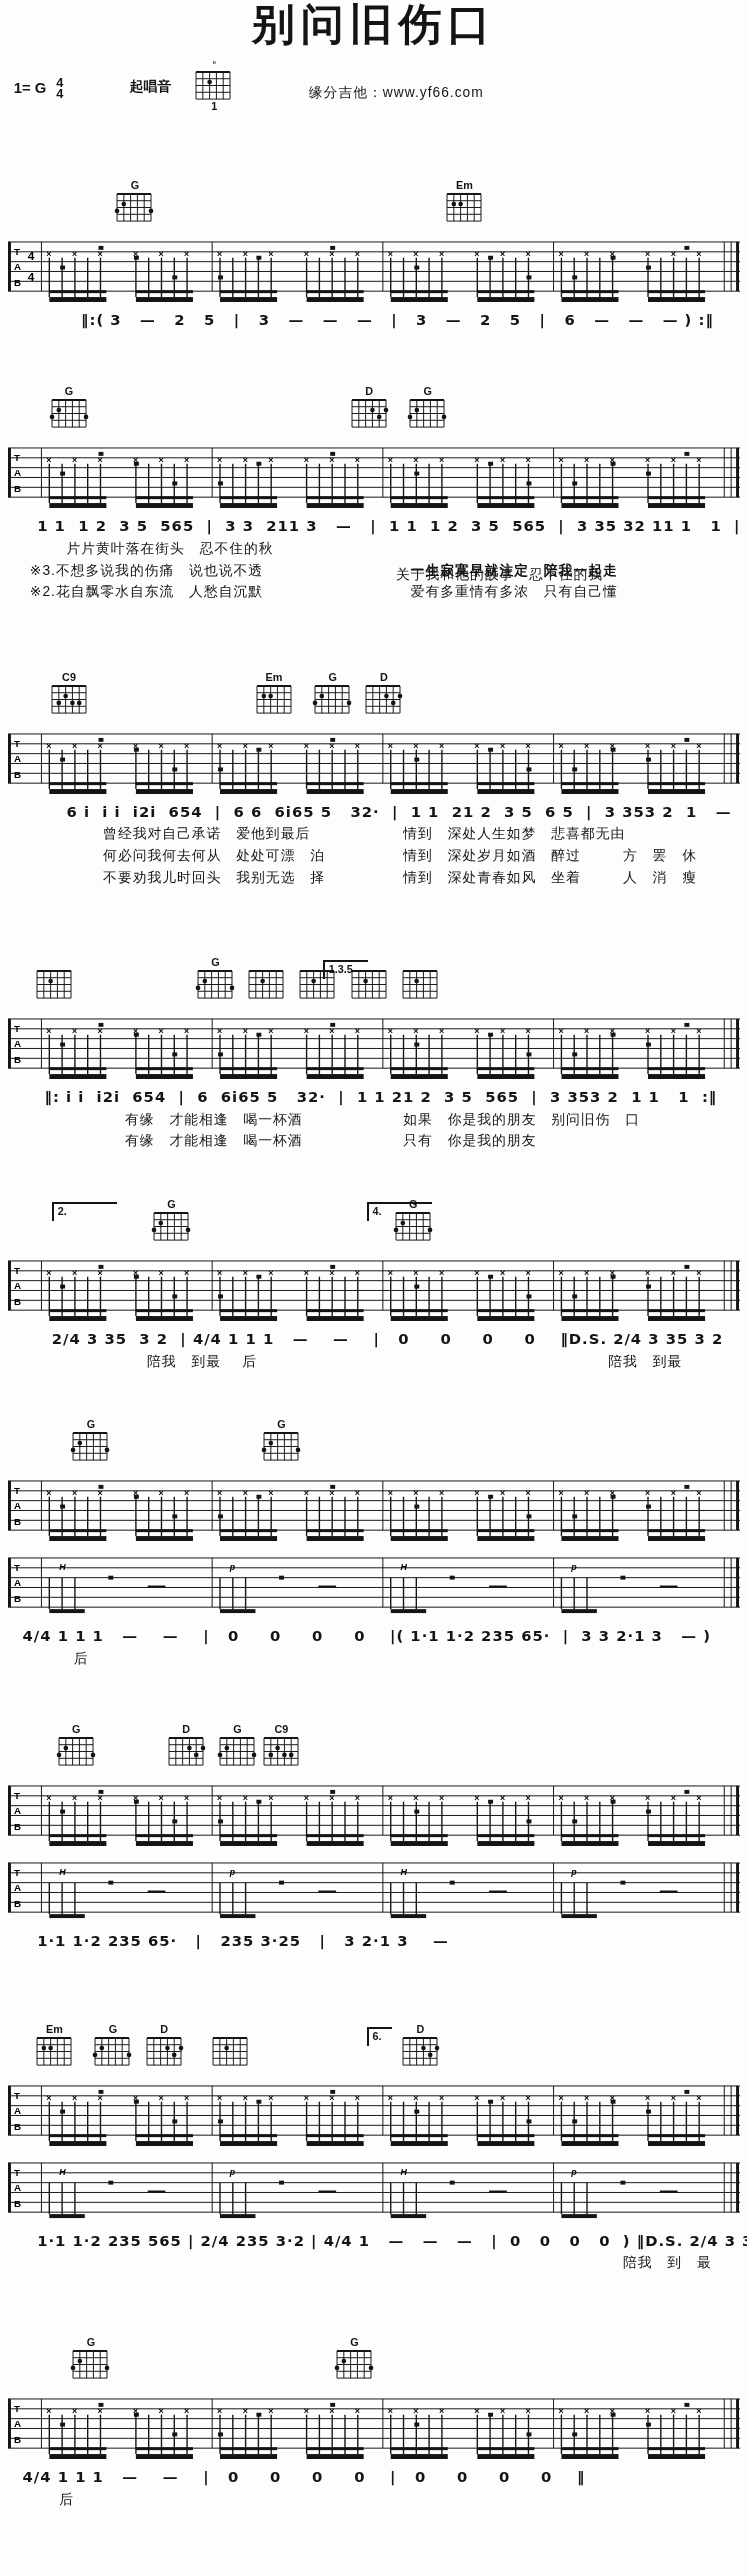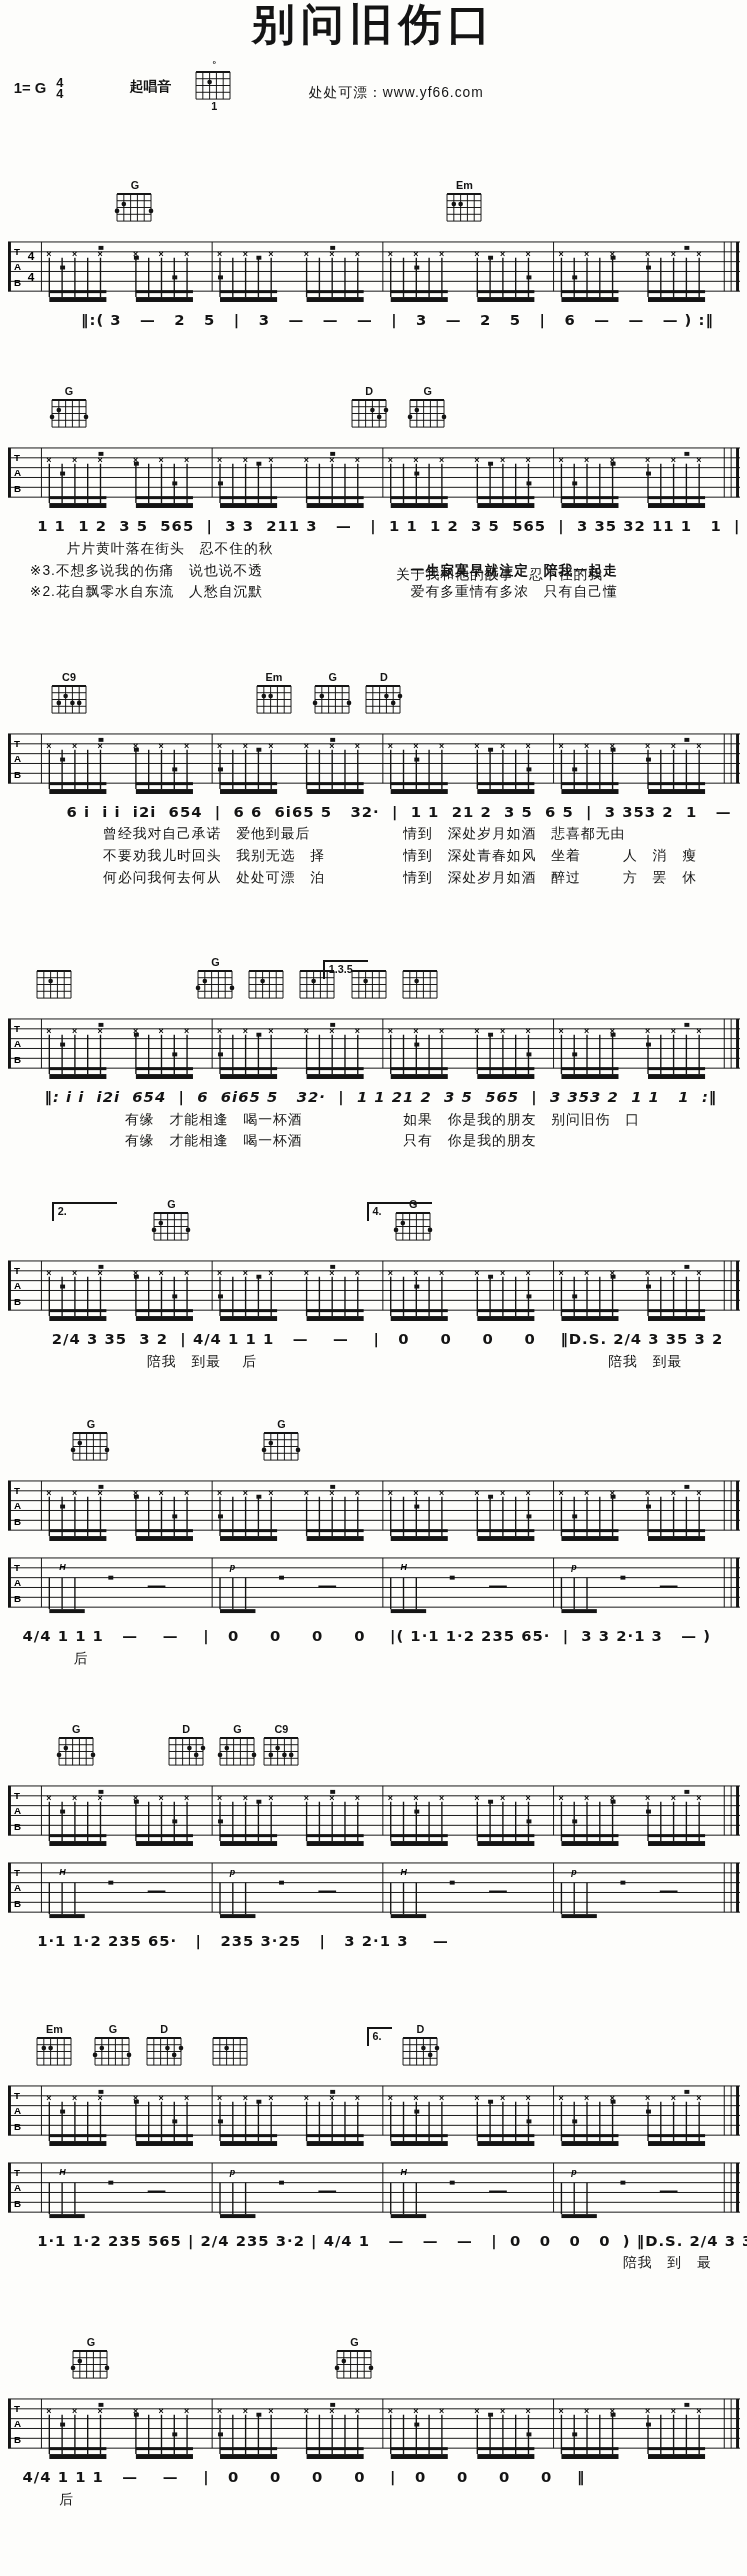--- a/index.html
+++ b/index.html
@@ -60,21 +60,21 @@
             <line x1="42" y1="3" x2="42" y2="31" stroke="#141414" stroke-width="1"></line>
             <line x1="7" y1="3" x2="42" y2="3" stroke="#141414" stroke-width="2"></line>
             <line x1="7" y1="10" x2="42" y2="10" stroke="#141414" stroke-width="1"></line>
             <line x1="7" y1="17" x2="42" y2="17" stroke="#141414" stroke-width="1"></line>
             <line x1="7" y1="24" x2="42" y2="24" stroke="#141414" stroke-width="1"></line>
             <line x1="7" y1="31" x2="42" y2="31" stroke="#141414" stroke-width="1"></line>
             <circle cx="21" cy="13.5" r="2.4" fill="#141414"></circle>
           </svg></span>
       <span class="fnum">1</span>
     </span>
-    <span class="site">处处可漂：www.yf66.com</span>
+    <span class="site">缘分吉他：www.yf66.com</span>
   </div>
 </div>
 
 <div id="score">
     <div class="system" style="margin-top: 63px;">
       <div class="chordrow">
         <div class="chord" style="left: 14%;">
           <div class="nm">G</div>
           <svg width="49" height="33" viewBox="0 0 50 34">
             <line x1="7" y1="3" x2="7" y2="31" stroke="#141414" stroke-width="1"></line>
@@ -616,31 +616,31 @@
           <rect x="687.5" y="14" width="5" height="4" fill="#141414"></rect>
           <line x1="702.5" y1="26" x2="702.5" y2="66" stroke="#141414" stroke-width="1.4"></line>
           <text x="699.5" y="25" font-size="9" font-weight="bold">×</text>
         </svg>
       </div>
       <div class="jianpu">
         <span style="left: 8%;">6 i  i i  i2i  654  |  6 6  6i65 5   32·  |  1 1  21 2  3 5  6 5  |  3 353 2  1   —   |</span>
       </div>
       <div class="lyr-row">
         <span style="left: 13%;">曾经我对自己承诺　爱他到最后</span>
-        <span style="left: 54%;">情到　深处岁月如酒　悲喜都无由</span>
+        <span style="left: 54%;">情到　深处人生如梦　悲喜都无由</span>
+      </div>
+      <div class="lyr-row">
+        <span style="left: 13%;">何必问我何去何从　处处可漂　泊</span>
+        <span style="left: 54%;">情到　深处岁月如酒　醉过</span>
+        <span style="left: 84%;">方　罢　休</span>
       </div>
       <div class="lyr-row">
         <span style="left: 13%;">不要劝我儿时回头　我别无选　择</span>
         <span style="left: 54%;">情到　深处青春如风　坐着</span>
         <span style="left: 84%;">人　消　瘦</span>
-      </div>
-      <div class="lyr-row">
-        <span style="left: 13%;">何必问我何去何从　处处可漂　泊</span>
-        <span style="left: 54%;">情到　深处岁月如酒　醉过</span>
-        <span style="left: 84%;">方　罢　休</span>
       </div>
     </div>
     <div class="system" style="margin-top: 69px;">
       <div class="chordrow">
         <div class="volta" style="left: 43%; width: 39px;">1.3.5</div>
         <div class="chord" style="left: 3%;">
           <div class="nm"></div>
           <svg width="49" height="33" viewBox="0 0 50 34">
             <line x1="7" y1="3" x2="7" y2="31" stroke="#141414" stroke-width="1"></line>
             <line x1="14" y1="3" x2="14" y2="31" stroke="#141414" stroke-width="1"></line>
@@ -853,21 +853,21 @@
           <line x1="663.5" y1="26" x2="663.5" y2="66" stroke="#141414" stroke-width="1.4"></line>
           <line x1="676.5" y1="26" x2="676.5" y2="66" stroke="#141414" stroke-width="1.4"></line>
           <text x="673.5" y="25" font-size="9" font-weight="bold">×</text>
           <line x1="689.5" y1="26" x2="689.5" y2="66" stroke="#141414" stroke-width="1.4"></line>
           <rect x="687.5" y="14" width="5" height="4" fill="#141414"></rect>
           <line x1="702.5" y1="26" x2="702.5" y2="66" stroke="#141414" stroke-width="1.4"></line>
           <text x="699.5" y="25" font-size="9" font-weight="bold">×</text>
         </svg>
       </div>
       <div class="jianpu">
-        <span style="left: 5%; font-style: italic;">‖: i i  i2i  654  |  6  6i65 5   32·  |  1 1 21 2  3 5  565  |  3 353 2  1 1   1  :‖</span>
+        <span style="left: 5%;">‖: i i  i2i  654  |  6  6i65 5   32·  |  1 1 21 2  3 5  565  |  3 353 2  1 1   1  :‖</span>
       </div>
       <div class="lyr-row">
         <span style="left: 16%;">有缘　才能相逢　喝一杯酒</span>
         <span style="left: 54%;">如果　你是我的朋友　别问旧伤　口</span>
       </div>
       <div class="lyr-row">
         <span style="left: 16%;">有缘　才能相逢　喝一杯酒</span>
         <span style="left: 54%;">只有　你是我的朋友</span>
       </div>
     </div>

